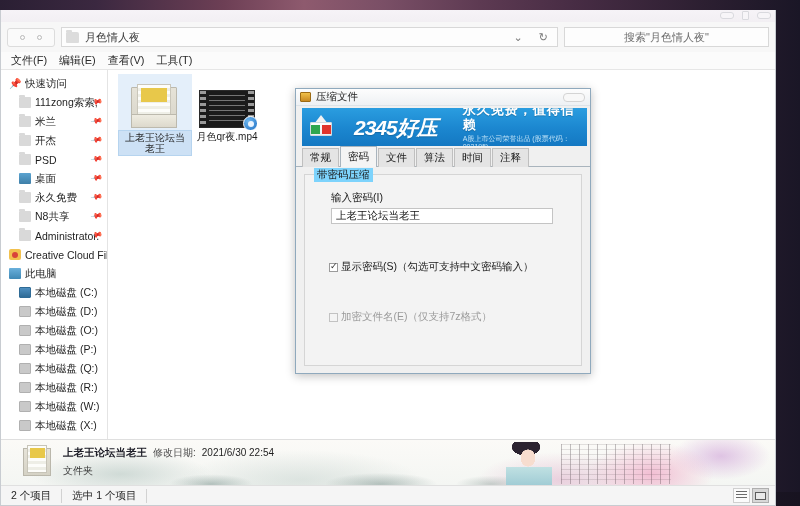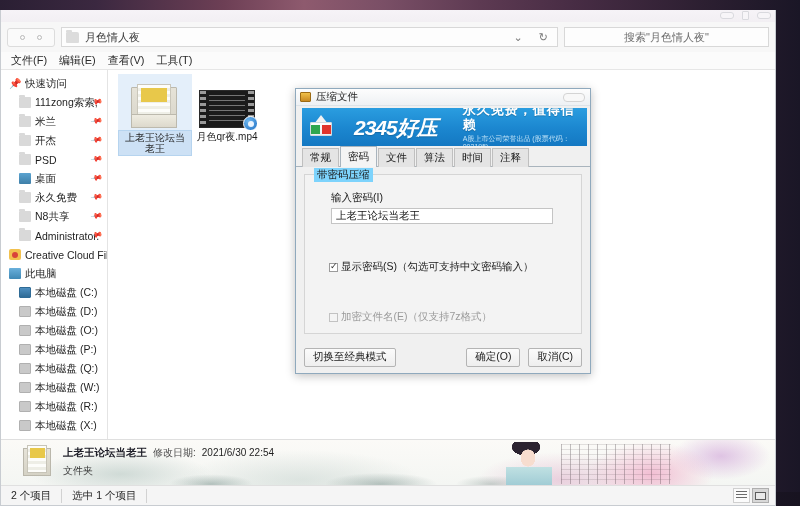--- a/index.html
+++ b/index.html
@@ -575,25 +575,25 @@
         <div class="tree-item indent1">
           <span class="ic drive"></span>
           <span class="label">本地磁盘 (P:)</span>
         </div>
         <div class="tree-item indent1">
           <span class="ic drive"></span>
           <span class="label">本地磁盘 (Q:)</span>
         </div>
         <div class="tree-item indent1">
           <span class="ic drive"></span>
+          <span class="label">本地磁盘 (R:)</span>
+        </div>
+        <div class="tree-item indent1">
+          <span class="ic drive"></span>
           <span class="label">本地磁盘 (W:)</span>
-        </div>
-        <div class="tree-item indent1">
-          <span class="ic drive"></span>
-          <span class="label">本地磁盘 (R:)</span>
         </div>
         <div class="tree-item indent1">
           <span class="ic drive"></span>
           <span class="label">本地磁盘 (X:)</span>
         </div>
         <div class="tree-item indent1">
           <span class="label">本地磁盘 (Y:)</span>
         </div>
       </div>
 
@@ -704,19 +704,13 @@
             <span>显示密码(S)（勾选可支持中文密码输入）</span>
           </div>
           <div class="check-row disabled">
             <span class="cbox"></span>
             <span>加密文件名(E)（仅支持7z格式）</span>
           </div>
         </div>
     </div>
   </div>
 
-  <div class="dlg-footer">
-    <div class="btn wide">切换至经典模式</div>
-    <div class="footer-spacer"></div>
-    <div class="btn">确定(O)</div>
-    <div class="btn">取消(C)</div>
-  </div>
 </div>
 
 </body></html>

